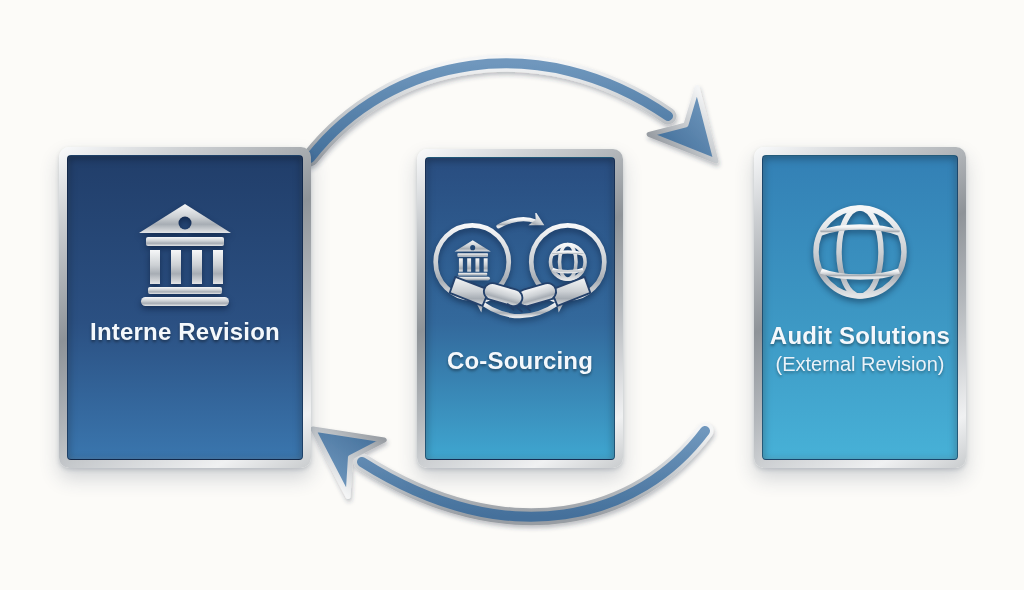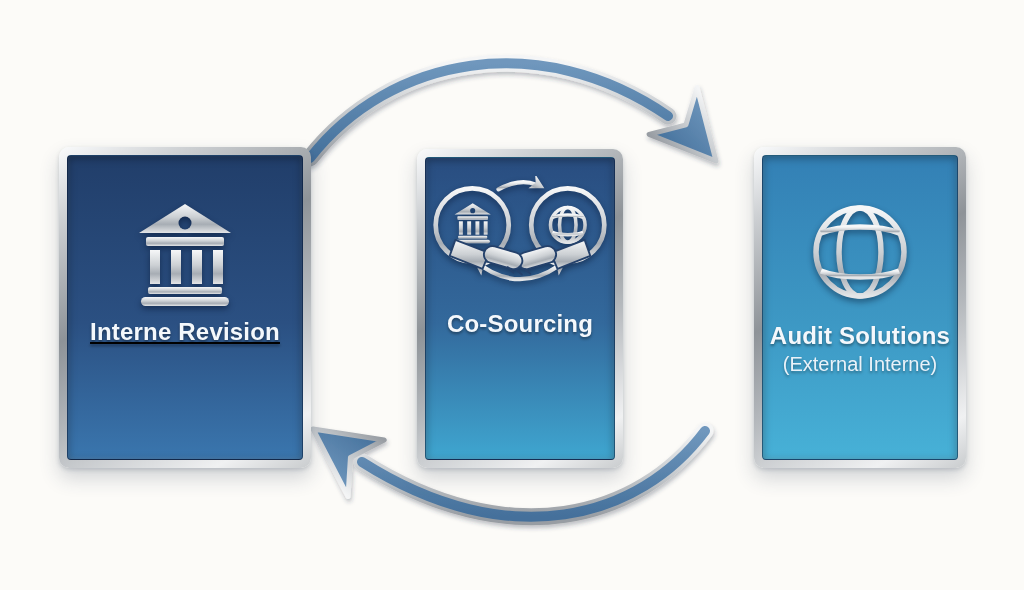--- a/index.html
+++ b/index.html
@@ -11,25 +11,25 @@
     position:absolute; border-radius:10px; padding:8px;
     background:linear-gradient(150deg,#fafbfc 0%,#cdd0d3 16%,#8e9398 42%,#b4b8bc 62%,#f0f1f2 88%,#c9ccce 100%);
     box-shadow:0 10px 20px rgba(40,55,80,.20), 0 2px 4px rgba(40,55,80,.18);
   }
   .card-inner {
     width:100%; height:100%; border-radius:4px;
     border:1px solid rgba(8,22,48,.55);
     box-shadow:inset 0 2px 8px rgba(0,0,0,.35), inset 0 -1px 4px rgba(255,255,255,.12);
     display:flex; flex-direction:column; align-items:center;
   }
-  .card0 { left:59px;  top:147px; width:252px; height:321px;text-decoration:underline; }
+  .card0 { left:59px;  top:147px; width:252px; height:321px; }
   .card1 { left:417px; top:149px; width:206px; height:319px; }
   .card2 { left:754px; top:147px; width:212px; height:321px; }
   .card0 .card-inner { padding-top:46px; }
-  .card1 .card-inner { padding-top:18px; }
+  .card1 .card-inner { padding-top:55px; }
   .card2 .card-inner { padding-top:46px; }
 
   .icon { filter:drop-shadow(0 3px 3px rgba(0,12,35,.45)); flex:none; }
 
   .label-block { text-align:center; color:#f4f8fc; }
   .card0 .label-block { margin-top:12px; }
   .card1 .label-block { margin-top:10px; }
   .card2 .label-block { margin-top:20px; }
   .card-title {
     font-size:24px; font-weight:bold; letter-spacing:.2px; white-space:nowrap;
@@ -201,18 +201,18 @@
           <circle cx="50" cy="50" r="44"></circle>
           <ellipse cx="50" cy="50" rx="21" ry="44"></ellipse>
           <path d="M50 6 L50 94"></path>
           <path d="M11 31 C30 23 70 23 89 31"></path>
           <path d="M6 50 L94 50"></path>
           <path d="M11 69 C30 77 70 77 89 69"></path>
         </g>
       </svg>
       <div class="label-block">
         <div class="card-title">Audit Solutions</div>
-        <div class="card-subtitle">(External Interne)</div>
+        <div class="card-subtitle">(External Revision)</div>
       </div>
     </div>
   </div>
 
 </div>
 
 </body></html>

